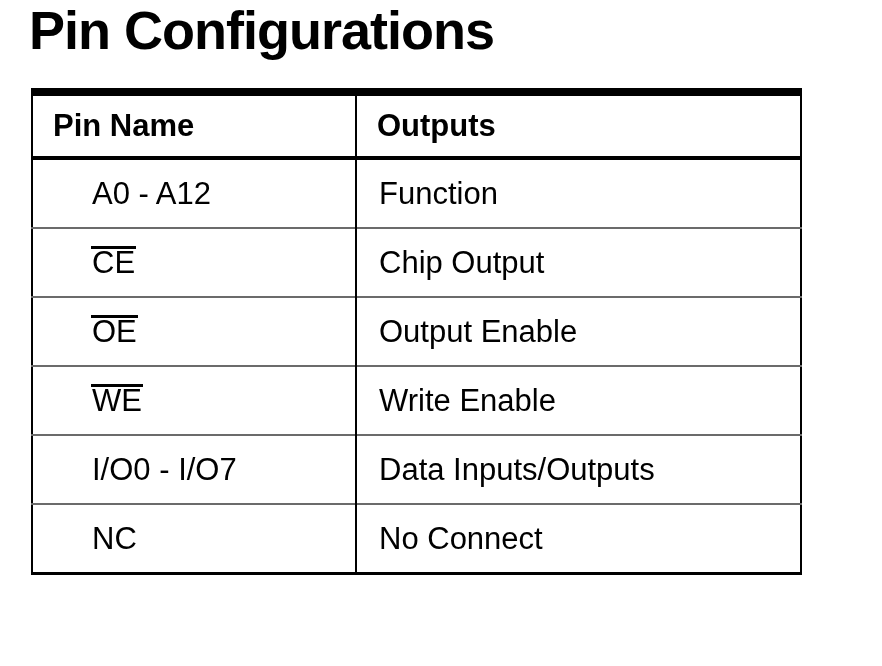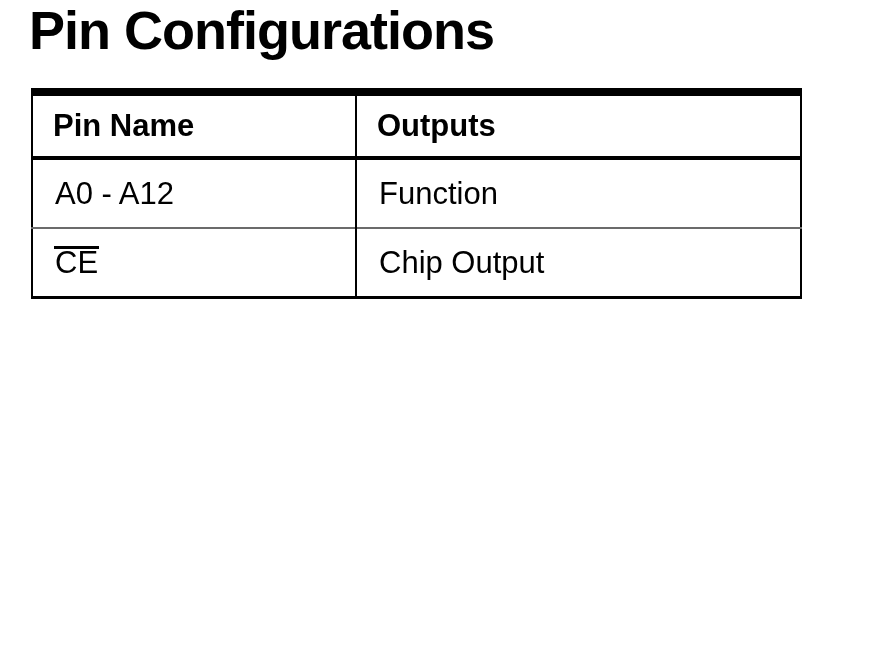--- a/index.html
+++ b/index.html
@@ -65,20 +65,21 @@
     height: 67px;
     font-weight: normal;
   }
   .pin-table tbody tr + tr td {
     border-top: 2px solid #6b6b6b;
   }
   
   .pin {
     display: inline-block;
     position: relative;
+    margin-left: 37px;
   }
   .pin.ov::before {
     content: "";
     position: absolute;
     left: -1px;
     right: -1px;
     top: 1px;
     height: 3px;
     background: #000000;
   }
@@ -99,16 +100,32 @@
     </thead>
     <tbody>
       <tr>
         <td><span class="pin">A0 - A12</span></td>
         <td>Function</td>
       </tr>
       <tr>
         <td><span class="pin ov">CE</span></td>
         <td>Chip Output</td>
       </tr>
+      <tr>
+        <td><span class="pin ov">OE</span></td>
+        <td>Output Enable</td>
+      </tr>
+      <tr>
+        <td><span class="pin ov">WE</span></td>
+        <td>Write Enable</td>
+      </tr>
+      <tr>
+        <td><span class="pin">I/O0 - I/O7</span></td>
+        <td>Data Inputs/Outputs</td>
+      </tr>
+      <tr>
+        <td><span class="pin">NC</span></td>
+        <td>No Connect</td>
+      </tr>
     </tbody>
   </table>
 
 </div>
 
 </body></html>

